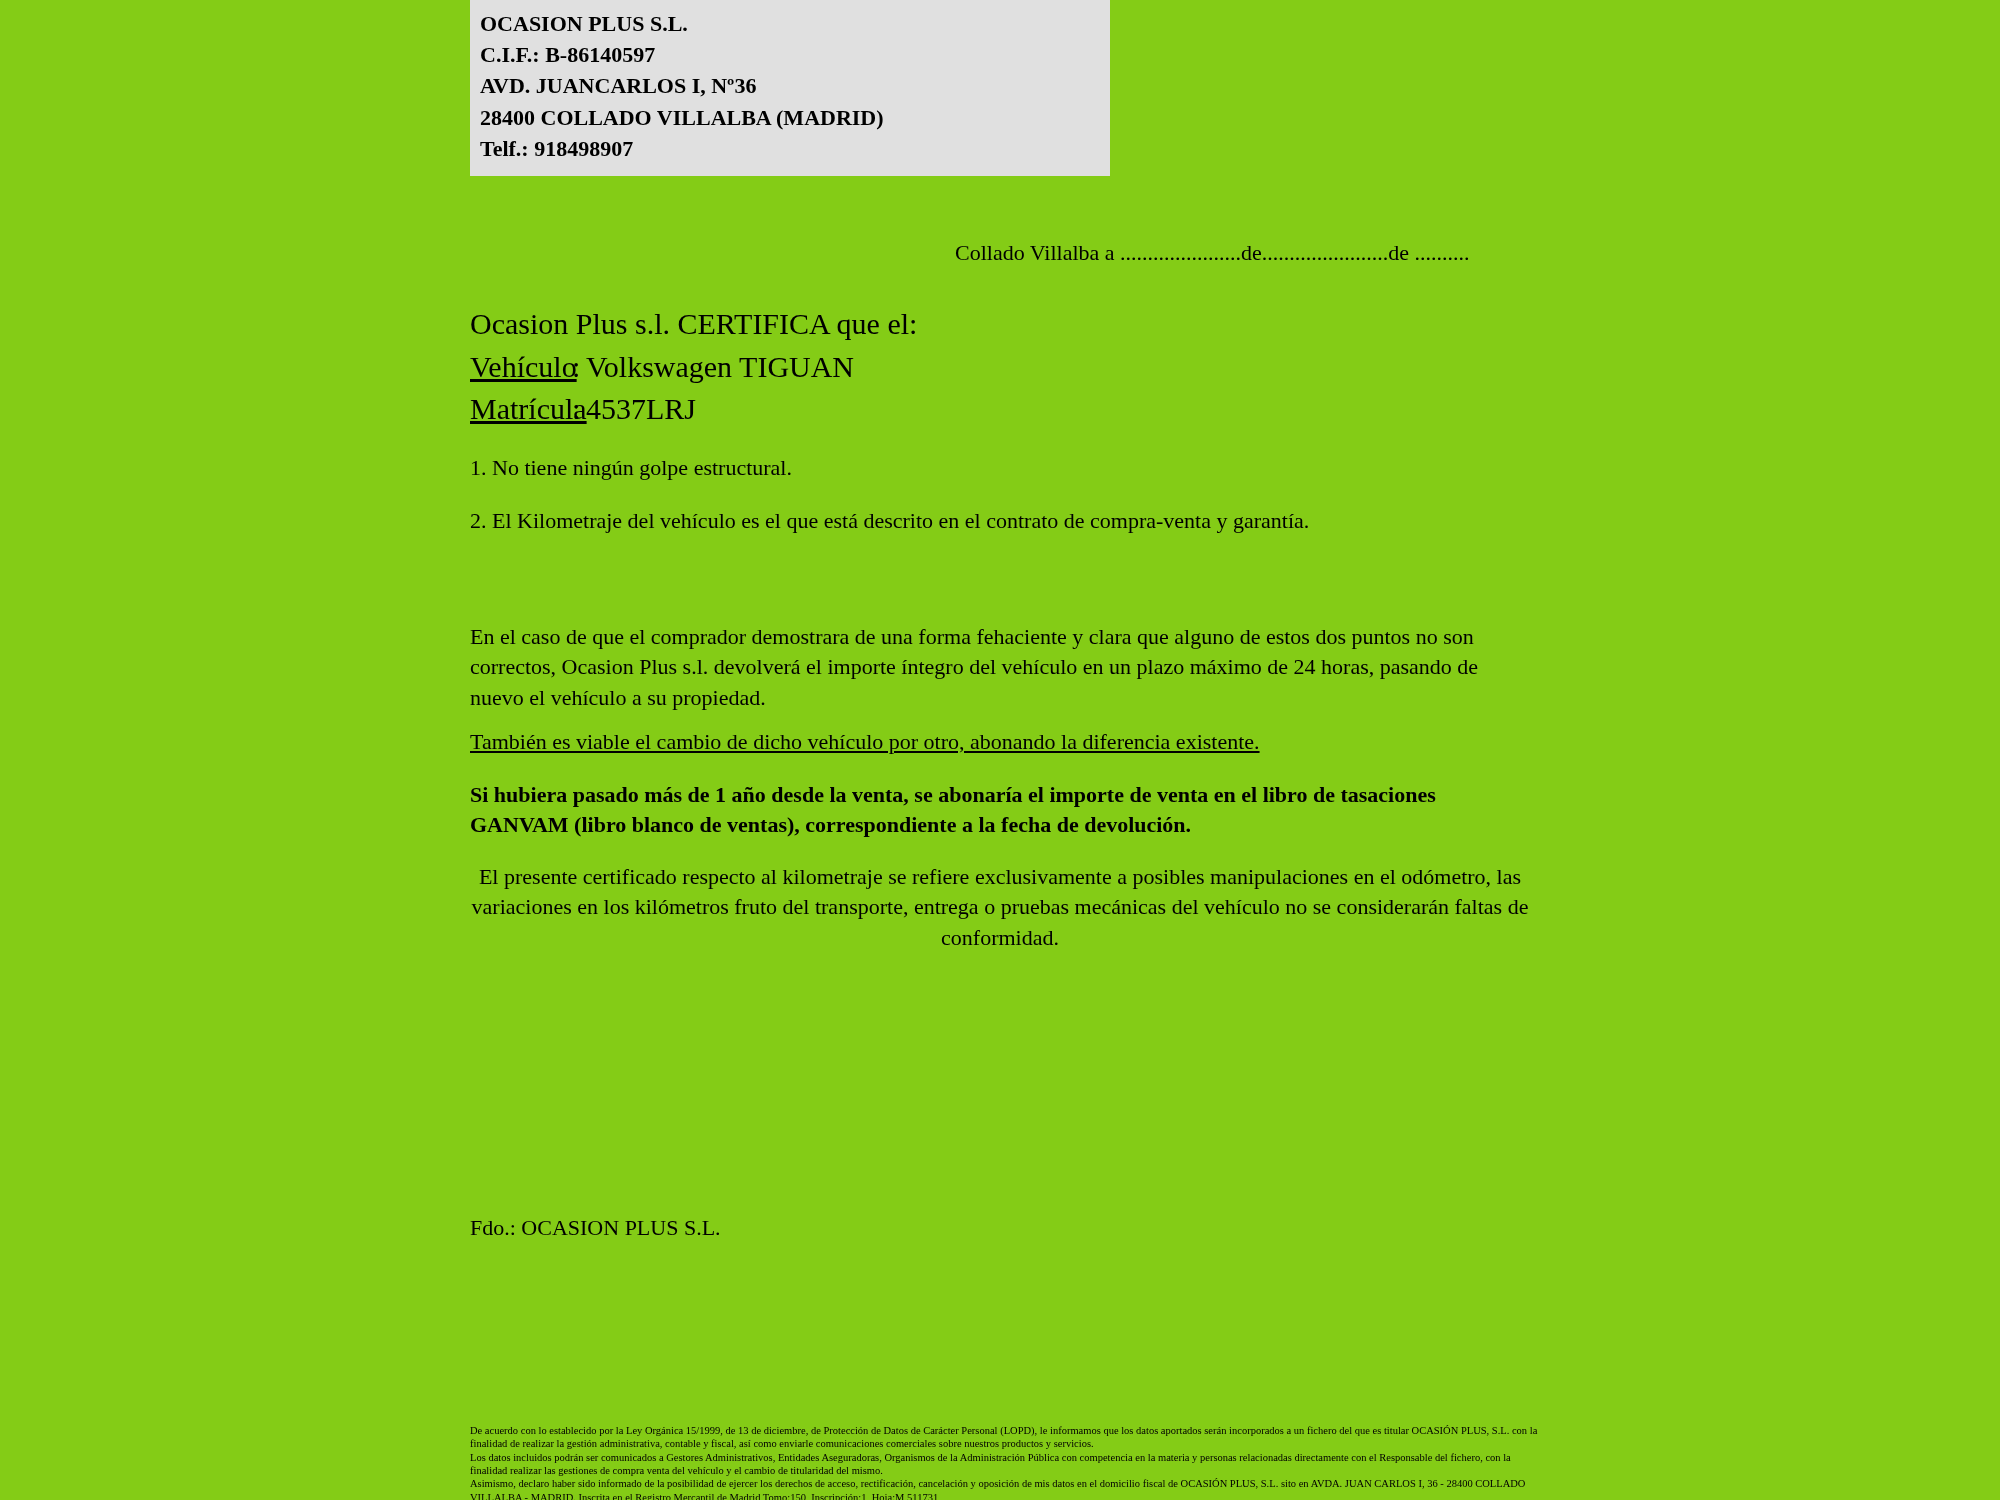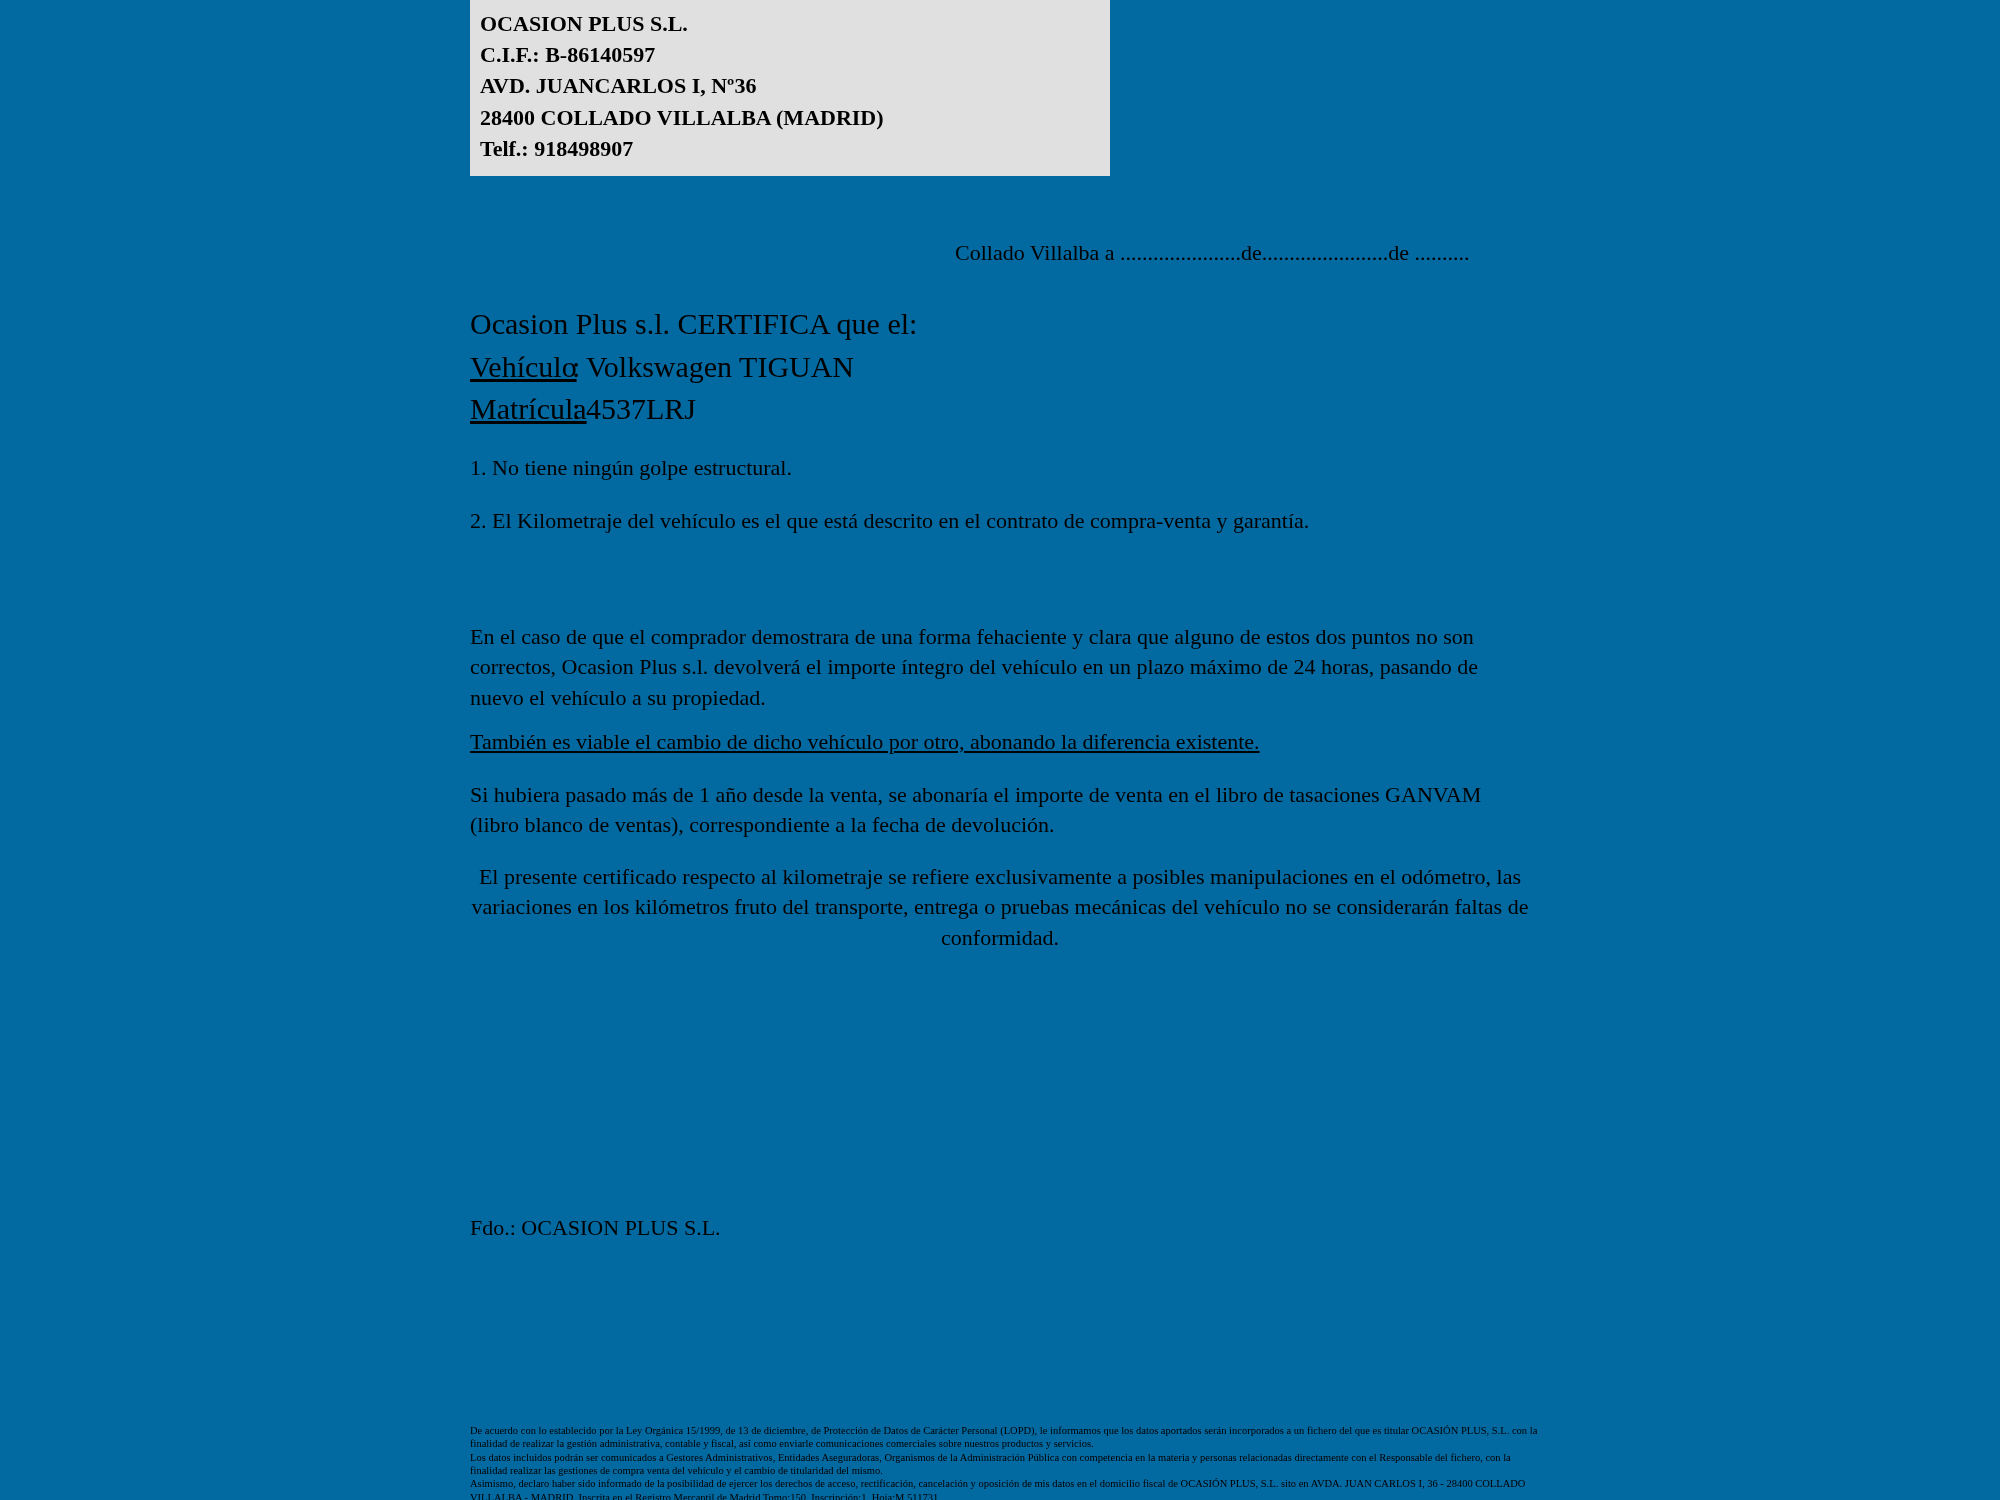--- a/index.html
+++ b/index.html
@@ -14,21 +14,21 @@
     color: #000000;
     position: relative;
     overflow: hidden;
   }
   .page {
     position: absolute;
     left: 0;
     top: 0;
     width: 2000px;
     height: 1500px;
-    background: #0369a1;
+    background: #84cc16;
   }
 
   
   .header-box {
     position: absolute;
     left: 470px;
     top: 0px;
     width: 640px;
     padding: 8px 0 12px 0;
     background: #e0e0e0;
@@ -85,21 +85,21 @@
   
   .para {
     position: absolute;
     left: 470px;
     width: 1060px;
     font-size: 22px;
     line-height: 1.38;
   }
   .para-1 { top: 622px; }
   .para-2 { top: 727px; text-decoration: underline; }
-  .para-3 { top: 780px; }
+  .para-3 { top: 780px; font-weight: bold; }
   .para-4 { top: 862px; text-align: center; }
 
   
   .signature {
     position: absolute;
     left: 470px;
     top: 1215px;
     font-size: 22px;
     white-space: nowrap;
   }

